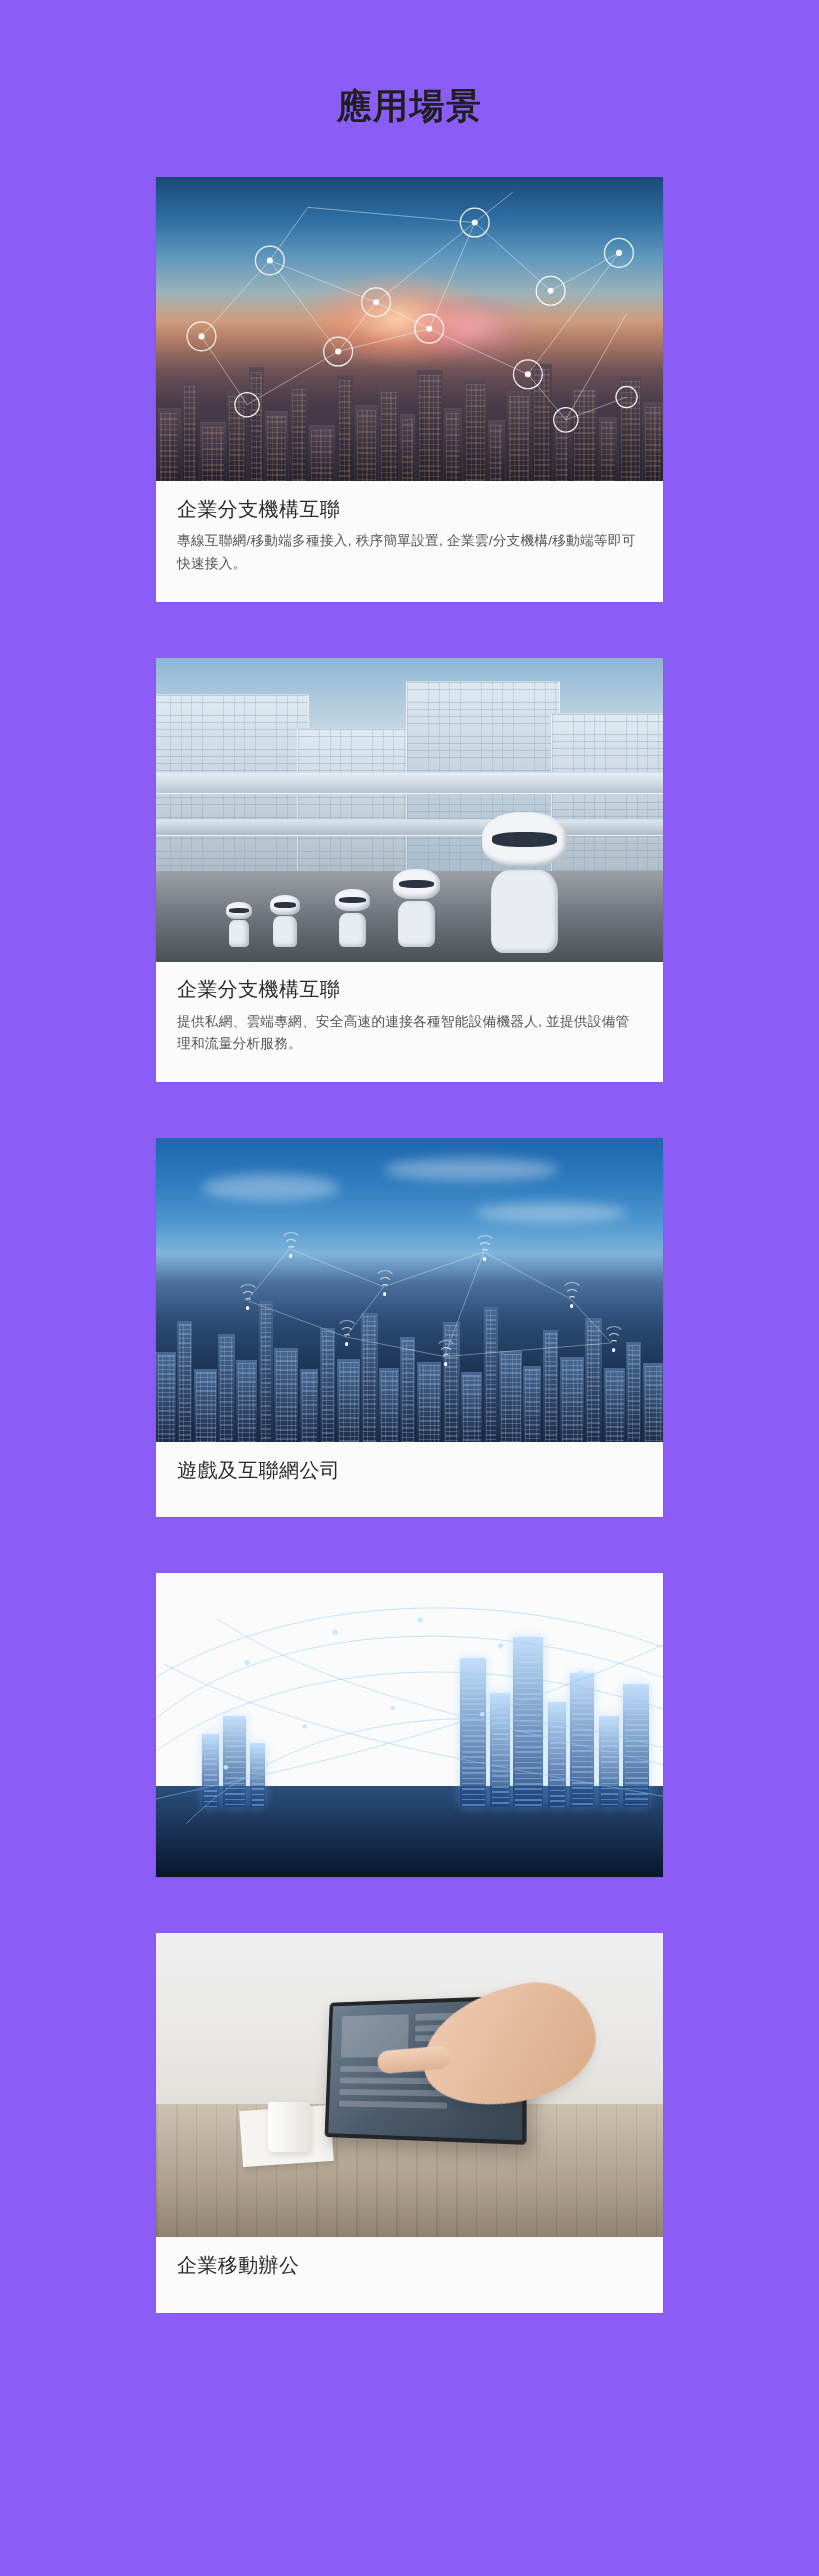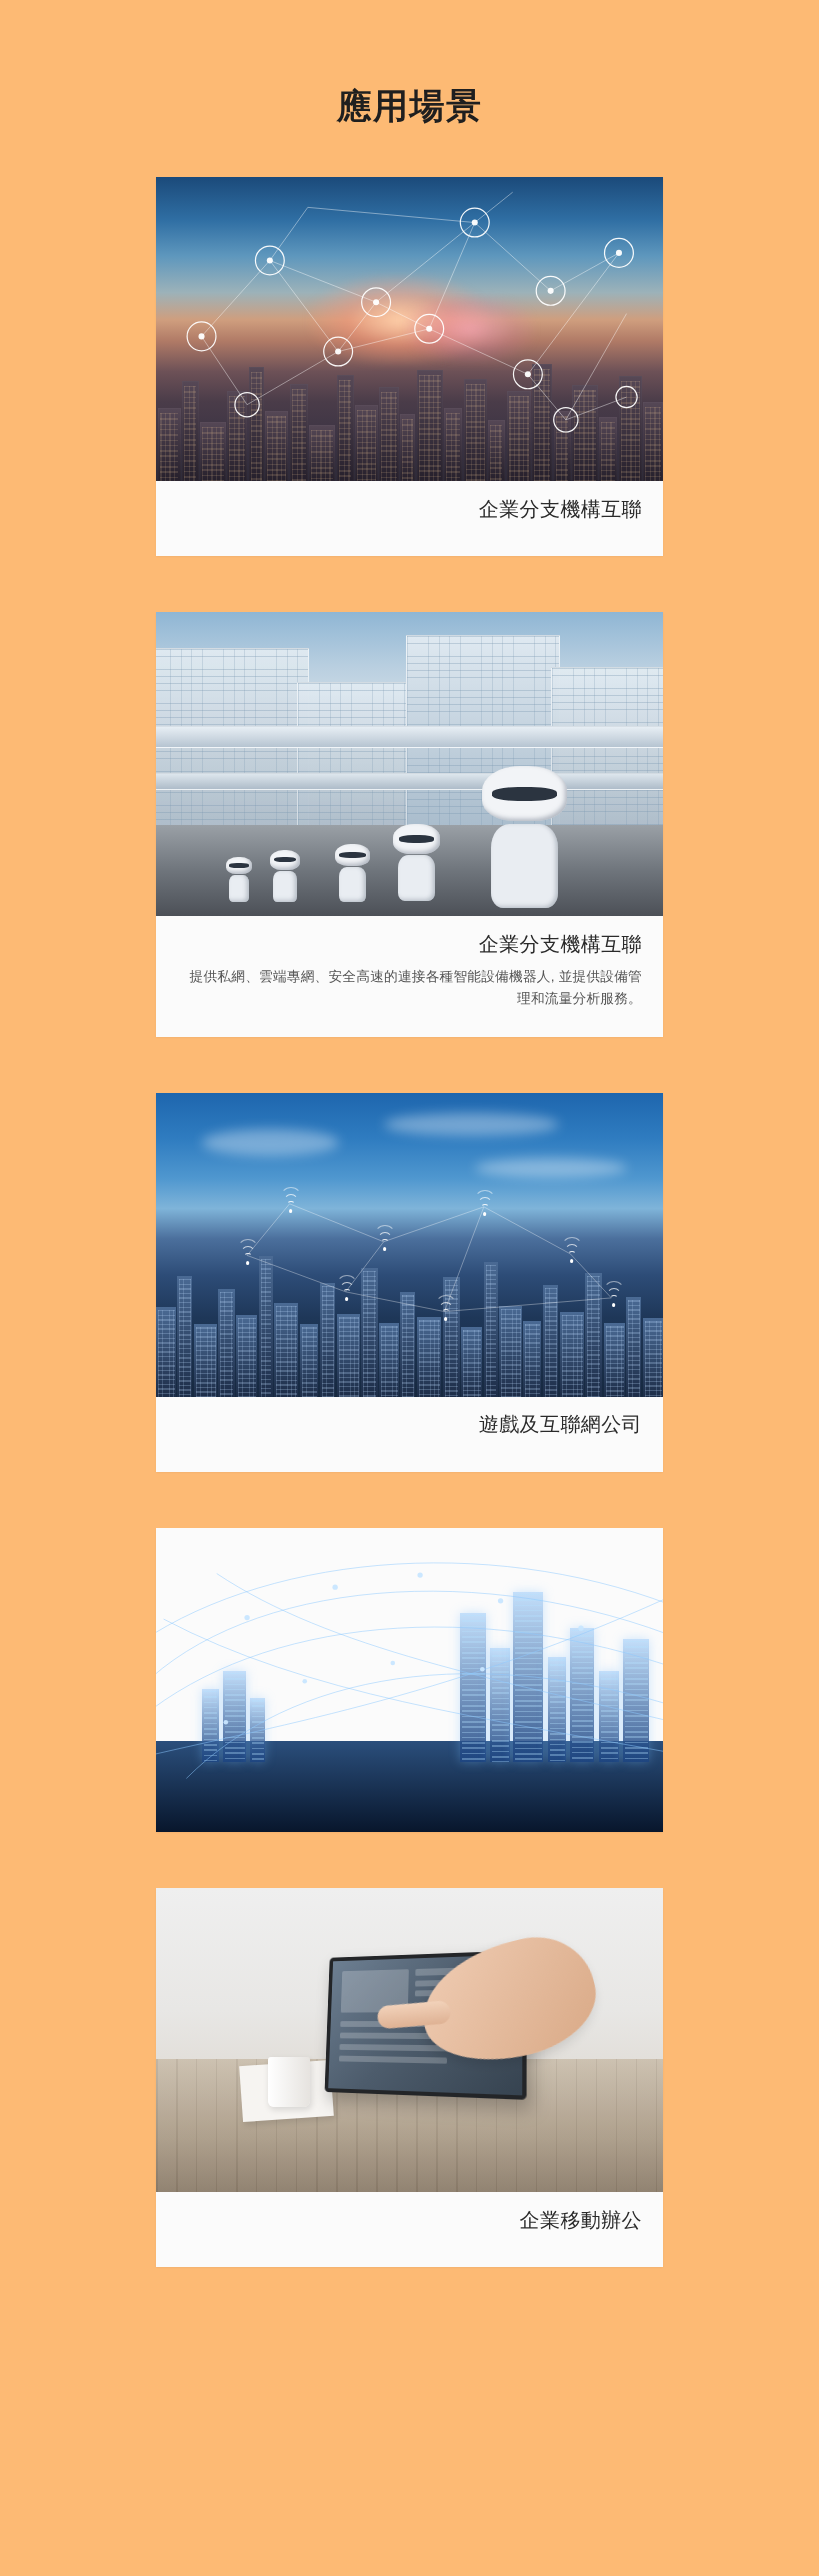--- a/index.html
+++ b/index.html
@@ -11,21 +11,21 @@
   body {
     width: 819px;
     min-height: 2576px;
     font-family: "Liberation Sans", sans-serif;
     color: #333333;
     -webkit-font-smoothing: antialiased;
   }
   .page {
     width: 819px;
     min-height: 2576px;
-    background: #fdba74;
+    background: #8b5cf6;
     box-sizing: border-box;
     padding: 0;
     position: relative;
   }
   .page-title {
     text-align: center;
     font-size: 35px;
     font-weight: bold;
     color: #1f1f1f;
     letter-spacing: 1.5px;
@@ -49,21 +49,20 @@
   .card:last-child { margin-bottom: 0; }
   .card-media {
     width: 507px;
     height: 304px;
     position: relative;
     overflow: hidden;
     display: block;
   }
   .card-body {
     padding: 13.7px 21px 26px 21px;
-    text-align: right;
   }
   .card-title {
     font-size: 20px;
     color: #2a2a2a;
     font-weight: 500;
     margin: 0 0 7.6px 0;
     line-height: 1.4;
     letter-spacing: 0.4px;
   }
   .card-desc {
@@ -420,20 +419,21 @@
             <circle cx="610" cy="100" r="4"></circle>
             <circle cx="60" cy="210" r="4"></circle>
             <circle cx="240" cy="230" r="4"></circle>
             <circle cx="360" cy="200" r="4"></circle>
             <circle cx="490" cy="260" r="4"></circle>
           </g>
         </svg>
       </div>
       <div class="card-body">
         <div class="card-title">企業分支機構互聯</div>
+        <p class="card-desc">專線互聯網/移動端多種接入, 秩序簡單設置, 企業雲/分支機構/移動端等即可快速接入。</p>
       </div>
     </div>
 
     <div class="card">
       <div class="card-media img-robots">
         <div class="bld glass" style="left:-7.6px;top:36px;width:159px;height:179px"></div>
         <div class="bld glass" style="left:141px;top:70px;width:114px;height:146px"></div>
         <div class="bld glass" style="left:250px;top:23px;width:152px;height:193px;background:linear-gradient(to bottom,#dfe9f1,#a9bccc)"></div>
         <div class="bld glass" style="left:395px;top:55px;width:121px;height:161px"></div>
         <div class="bld" style="left:-7.6px;top:114px;width:524px;height:20px;background:linear-gradient(to bottom,#e7eef4,#b6c4d1)"></div>

